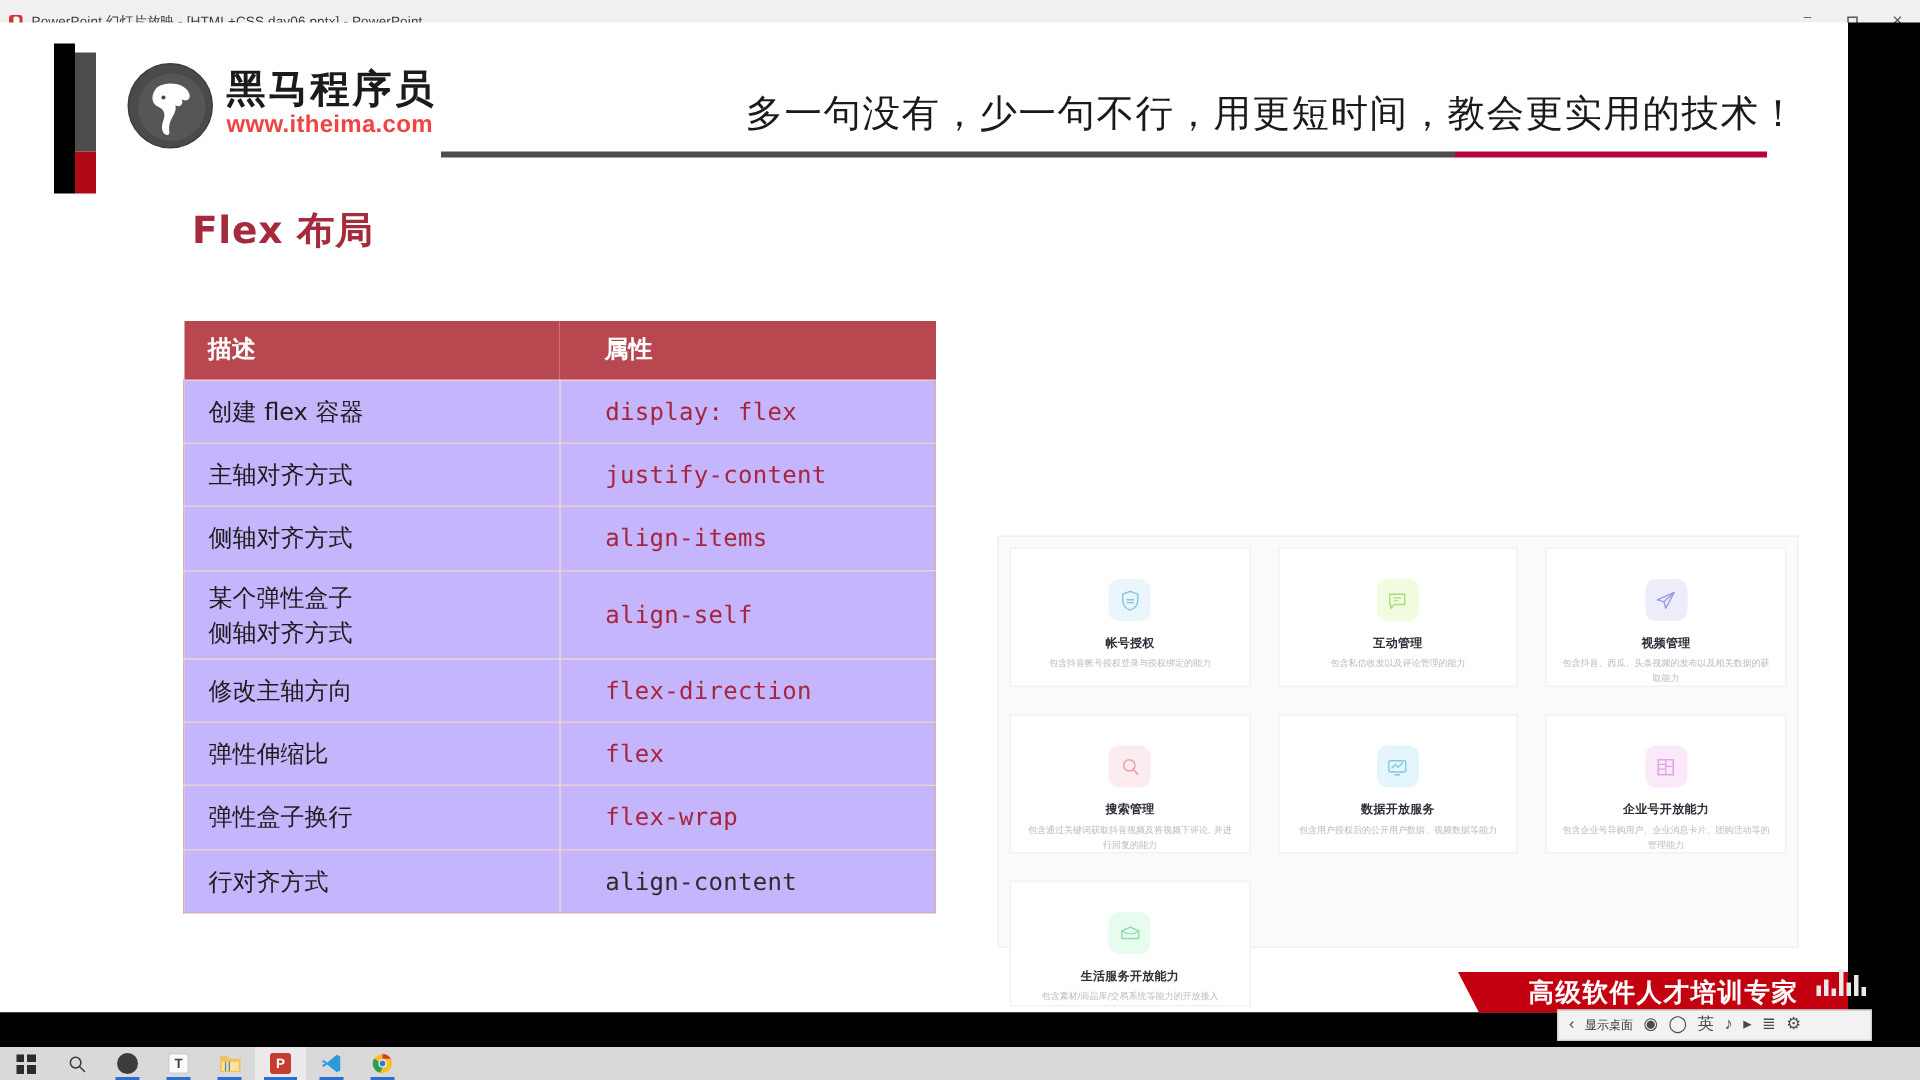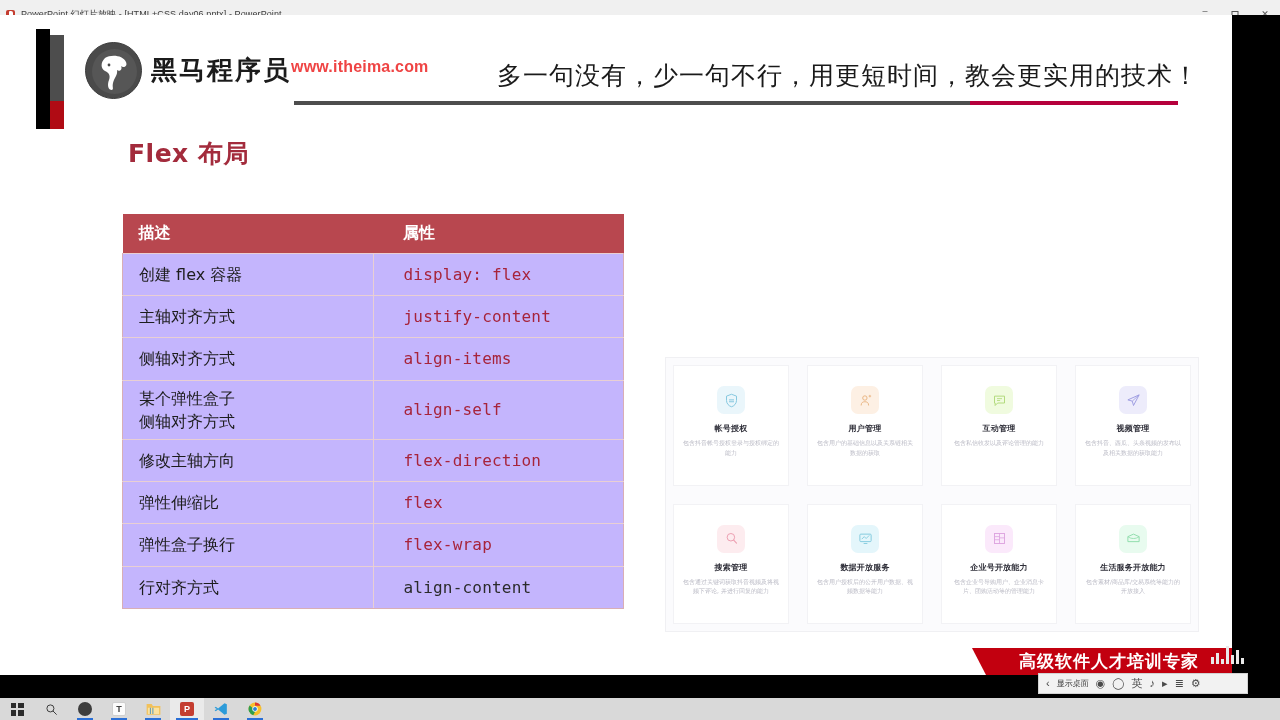--- a/index.html
+++ b/index.html
@@ -87,21 +87,21 @@
   }
   .logo-circle::before {
     content: ""; position: absolute; left: 6px; top: 6px;
     width: 45px; height: 45px; border-radius: 50%;
     background: #565656;
   }
   .horse {
     position: absolute; left: 11px; top: 9px;
     width: 36px; height: 40px;
   }
-  .logo-text { display: flex; flex-direction: row; }
+  .logo-text { display: flex; flex-direction: column; }
   .logo-cn {
     font-size: 26px; font-weight: bold; color: #1b1b1b;
     letter-spacing: 2px; line-height: 1.05;
     font-family: "DejaVu Sans", sans-serif;
   }
   .logo-url {
     font-size: 16px; font-weight: bold; color: #ef4444;
     letter-spacing: .2px; line-height: 1.15; margin-top: 1px;
   }
   .slogan {
@@ -163,21 +163,21 @@
 
   
   .cards-shot {
     position: absolute; left: 665px; top: 342px;
     width: 534px; height: 275px;
     background: #fbfbfd;
     border: 1px solid #f0f0f3;
   }
   .cards-grid {
     display: grid;
-    grid-template-columns: repeat(4, 1fr);
+    grid-template-columns: repeat(3, 1fr);
     grid-template-rows: repeat(2, 1fr);
     width: 100%; height: 100%;
     padding: 6px;
     gap: 16px;
   }
   .card {
     background: #ffffff;
     border: 1px solid #f2f2f5;
     display: flex; flex-direction: column;
     align-items: center; justify-content: flex-start;
@@ -391,31 +391,20 @@
           <div class="card-ico" style="background:#eaf6fb">
             <svg viewBox="0 0 24 24" width="15" height="15">
               <path d="M12 2 L20 5 V12 C20 17 16 21 12 22 C8 21 4 17 4 12 V5 Z" fill="none" stroke="#7fc4dd" stroke-width="1.5"></path>
               <path d="M8 11 H16 M8 14 H16" stroke="#7fc4dd" stroke-width="1.5"></path>
             </svg>
           </div>
           <div class="card-ttl">帐号授权</div>
           <div class="card-desc">包含抖音帐号授权登录与授权绑定的能力</div>
         </div>
 
-        <div class="card">
-          <div class="card-ico" style="background:#fdf0e4">
-            <svg viewBox="0 0 24 24" width="15" height="15">
-              <circle cx="11" cy="8" r="3.5" fill="none" stroke="#e8b27e" stroke-width="1.5"></circle>
-              <path d="M5 20 C5 15 8 14 11 14 C14 14 17 15 17 20" fill="none" stroke="#e8b27e" stroke-width="1.5"></path>
-              <path d="M17 5 L21 5 M19 3 L19 7" stroke="#e8b27e" stroke-width="1.3"></path>
-            </svg>
-          </div>
-          <div class="card-ttl">用户管理</div>
-          <div class="card-desc">包含用户的基础信息以及关系链相关数据的获取</div>
-        </div>
 
         <div class="card">
           <div class="card-ico" style="background:#f0fbdf">
             <svg viewBox="0 0 24 24" width="15" height="15">
               <path d="M4 5 H20 V16 H9 L5 20 V16 H4 Z" fill="none" stroke="#afd977" stroke-width="1.5" stroke-linejoin="round"></path>
               <path d="M8 9 H16 M8 12 H13" stroke="#afd977" stroke-width="1.3"></path>
             </svg>
           </div>
           <div class="card-ttl">互动管理</div>
           <div class="card-desc">包含私信收发以及评论管理的能力</div>

